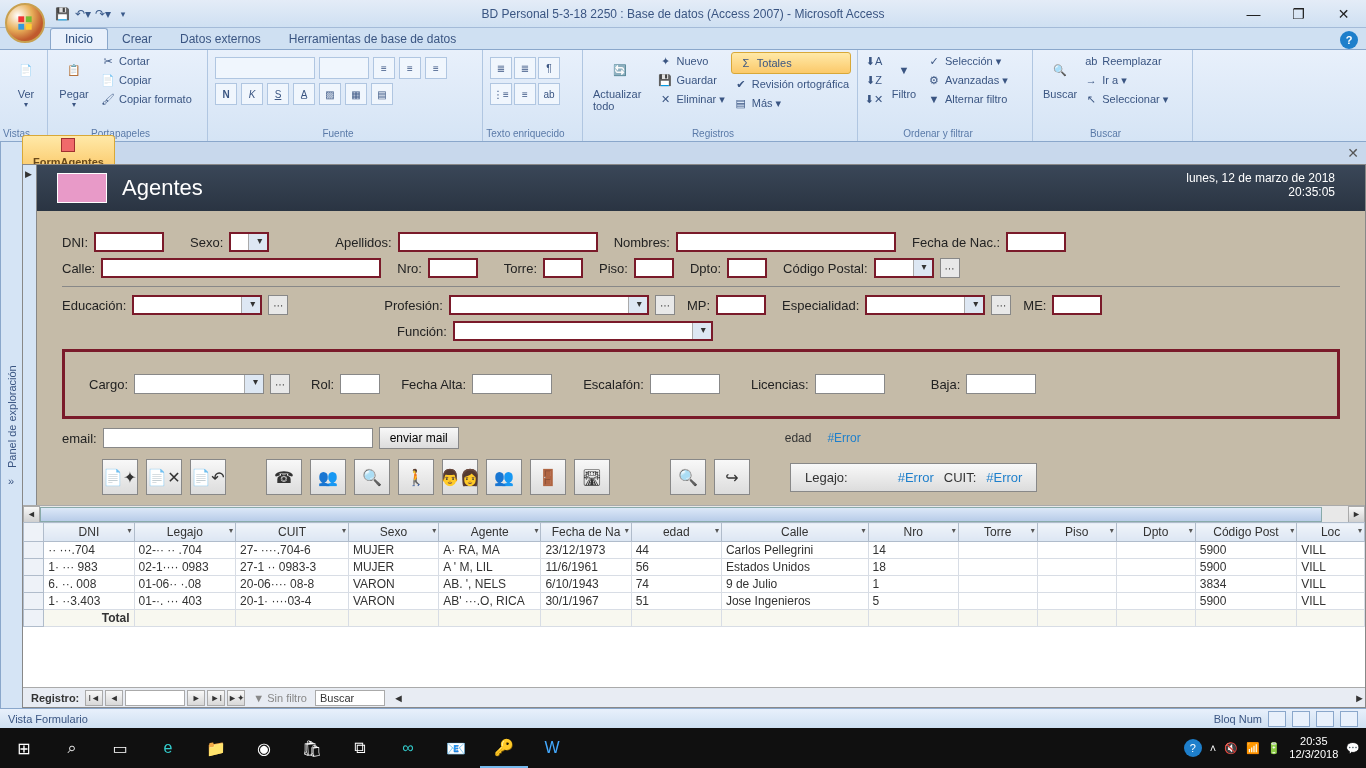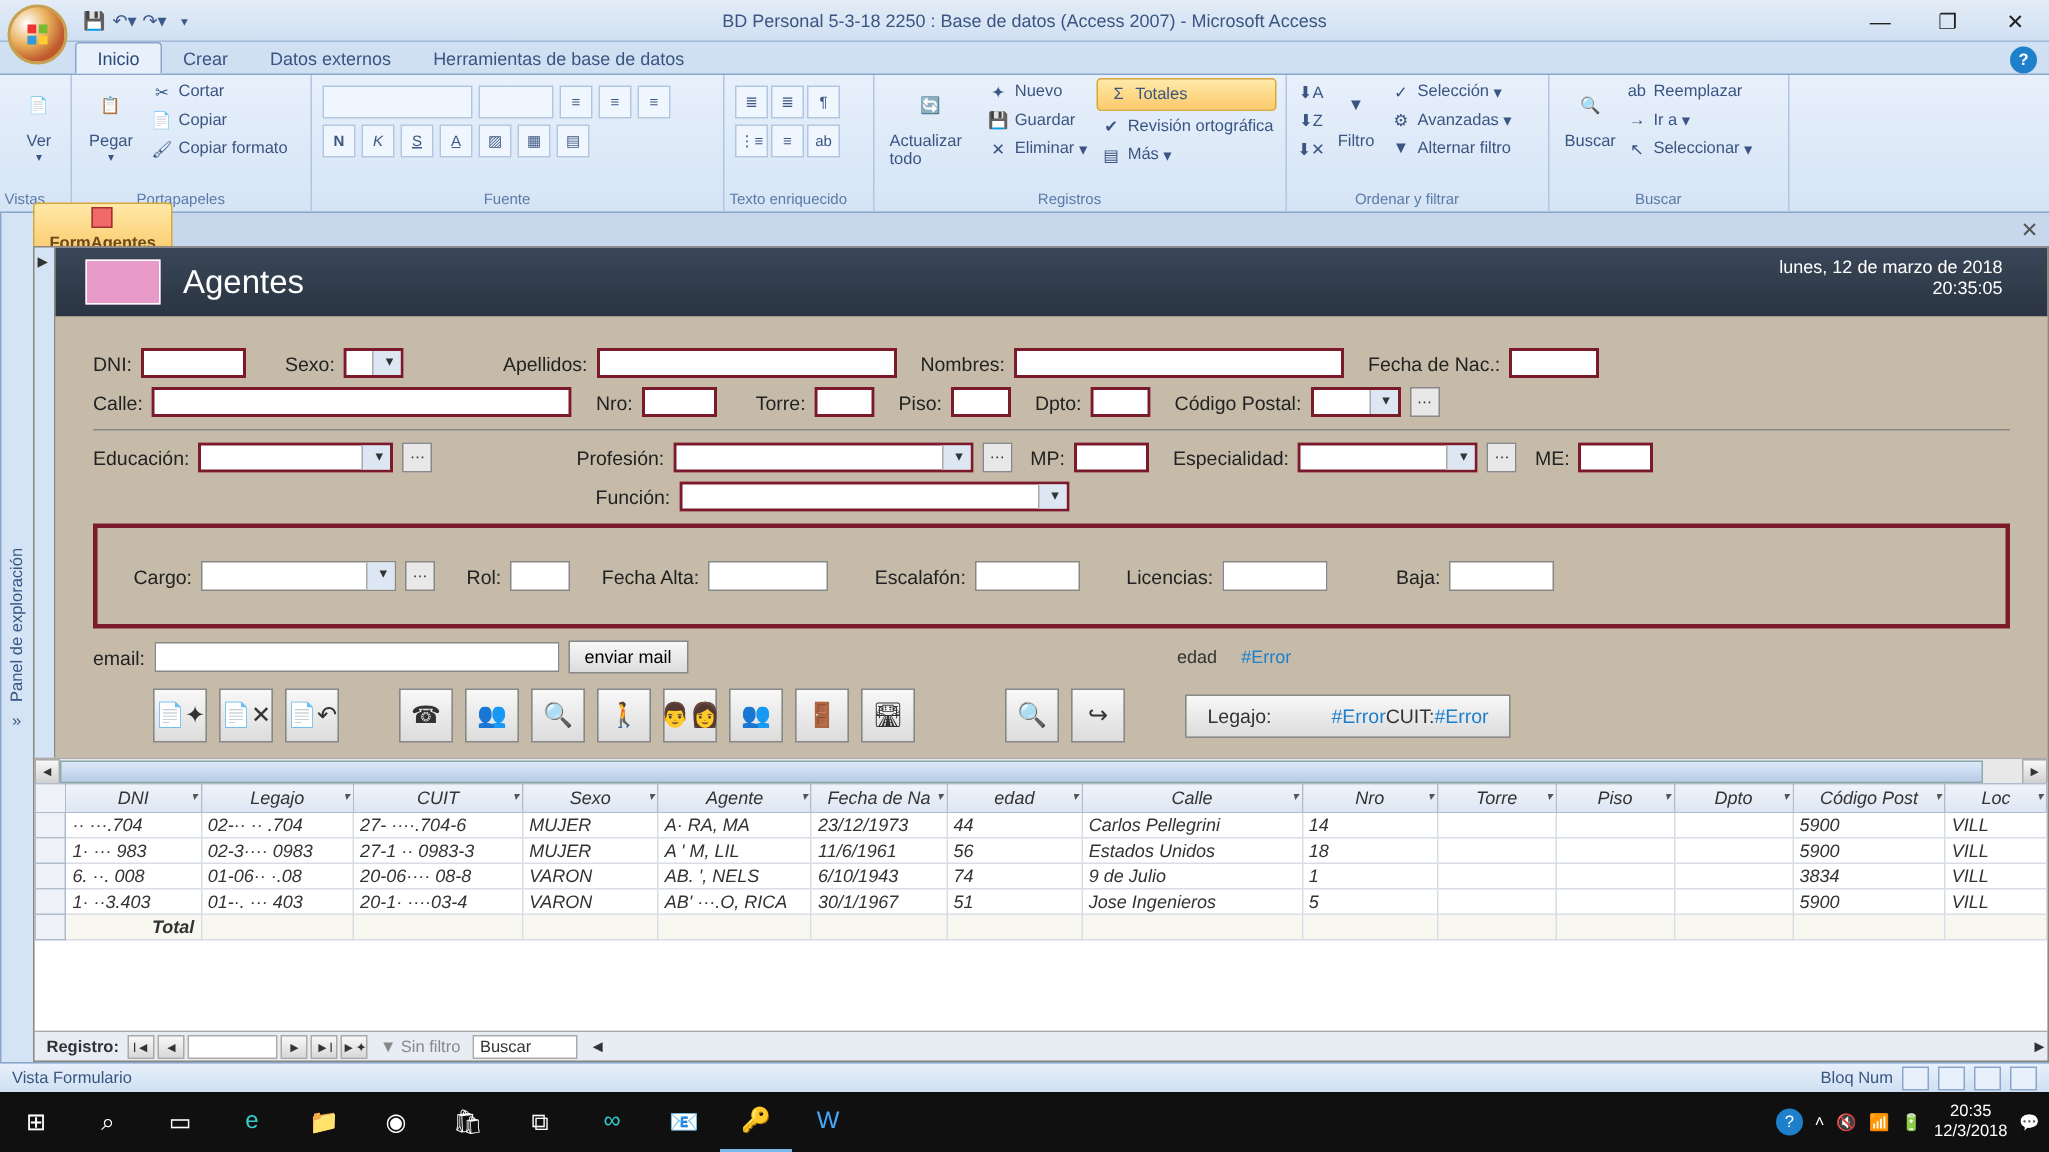--- a/index.html
+++ b/index.html
@@ -62,25 +62,25 @@
   .fld-input { border: 2px solid #7a1a2a; background: white; height: 20px; padding: 0 3px; font-size:12px;}
   .fld-combo { border: 2px solid #7a1a2a; background: white; height: 20px; position:relative;}
   .fld-combo::after { content:""; position:absolute; right:0; top:0; bottom:0; width:18px; background:#dde7f3; border-left:1px solid #aaa;}
   .fld-combo::before { content:"▾"; position:absolute; right:5px; top:1px; font-size:10px; z-index:1; color:#333;}
   .dots-btn { width:20px; height:20px; border:1px solid #888; background:#e8e8e8; display:flex; align-items:center; justify-content:center; font-size:10px;}
   hr.divider { border:none; border-top:1px solid #888; margin: 8px 0; }
   .red-box { border: 3px solid #7a1a2a; padding: 6px 8px; margin: 8px 0; }
   .btn-send { border:1px solid #888; background:linear-gradient(#f8f8f8,#dcdcdc); padding:3px 10px; font-size:12px;}
   .toolbar-row { display:flex; gap:10px; align-items:center; margin-top:10px;}
   .tb-btn { width:36px; height:36px; border:1px solid #888; background:linear-gradient(#f8f8f8,#dcdcdc); display:flex; align-items:center; justify-content:center; font-size:16px;}
-  .info-panel { border:1px solid #888; background:linear-gradient(#f8f8f8,#dcdcdc); padding:6px 14px; display:flex; align-items:center; font-size:13px;}
+  .info-panel { border:1px solid #888; background:linear-gradient(#f8f8f8,#dcdcdc); padding:6px 14px; display:flex; gap:10px; align-items:center; font-size:13px;}
   .error-link { color:#1e7fcb; text-decoration:none;}
   
   
-  .datasheet-wrap { flex:1; overflow:hidden; position:relative; background:white;font-style:italic;}
+  .datasheet-wrap { flex:1; overflow:hidden; position:relative; background:white;}
   .datasheet { border-collapse: collapse; width: 100%; font-size: 12px; }
   .datasheet th { background: linear-gradient(#f0f4fa, #dce6f3); border: 1px solid #b0bccb; padding: 2px 4px; font-weight: normal; position:relative; text-align:center;}
   .datasheet th .dd { position:absolute; right:2px; top:3px; font-size:8px; color:#555;}
   .datasheet td { border: 1px solid #d8dde5; padding: 1px 4px; white-space:nowrap; overflow:hidden;}
   .datasheet .row-sel { width:18px; background:#eef2f8; border:1px solid #b0bccb;}
   .total-row td { background:#f8f8f0; font-weight:bold;}
   
   
   .h-scroll { height:17px; background:#e8e8e8; border-top:1px solid #aaa; display:flex; align-items:center;}
   .h-scroll .sb-btn { width:17px; height:17px; background:linear-gradient(#f8f8f8,#d0d0d0); border:1px solid #aaa; display:flex; align-items:center; justify-content:center; font-size:9px;}
@@ -476,21 +476,21 @@
               <td>14</td>
               <td></td>
               <td></td>
               <td></td>
               <td>5900</td>
               <td>VILL</td>
             </tr>
             <tr>
               <td class="row-sel"></td>
               <td>1· ··· 983</td>
-              <td>02-3···· 0983</td>
+              <td>02-1···· 0983</td>
               <td>27-1 ·· 0983-3</td>
               <td>MUJER</td>
               <td>A         ' M, LIL</td>
               <td>11/6/1961</td>
               <td>56</td>
               <td>Estados Unidos</td>
               <td>18</td>
               <td></td>
               <td></td>
               <td></td>

